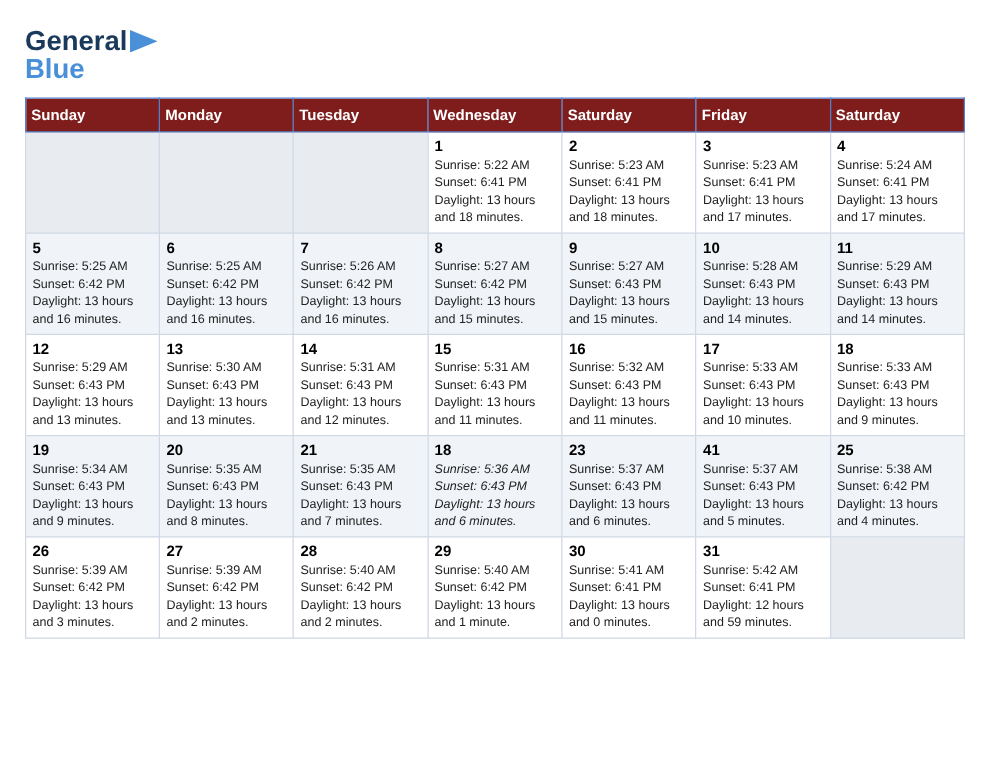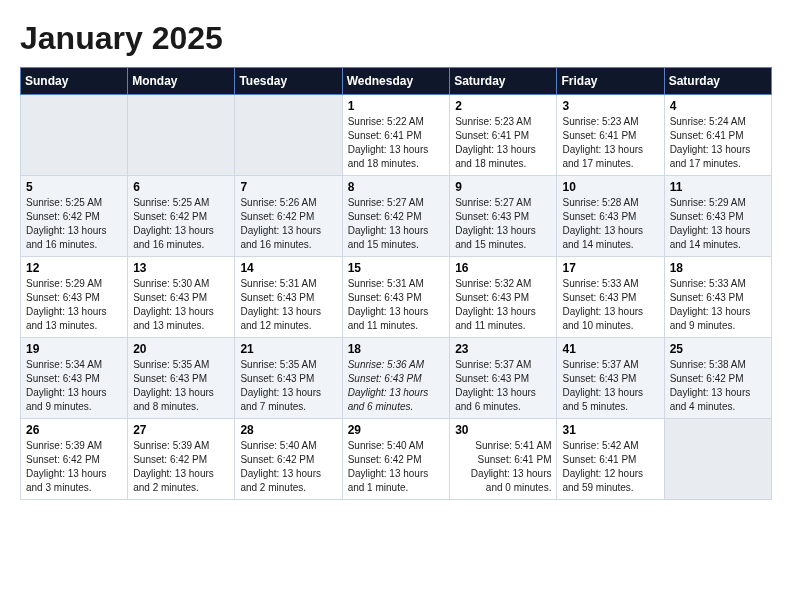--- a/index.html
+++ b/index.html
@@ -33,21 +33,21 @@
       font-size: 14px;
       color: #333;
       margin-top: 2px;
     }
     table {
       width: 100%;
       border-collapse: collapse;
       font-size: 11px;
     }
     thead tr {
-      background-color: #0f172a;
+      background-color: #7f1d1d;
       color: white;
     }
     thead th {
       padding: 6px 4px;
       text-align: left;
       font-weight: bold;
       font-size: 12px;
       border: 1px solid #5580c8;
     }
     tbody tr {
@@ -75,22 +75,30 @@
       line-height: 1.4;
     }
     .empty-cell {
       background-color: #e8ecf0;
     }
   </style>
 </head>
 <body>
 
 <div class="header">
+  <div class="logo">
+    <div style="display:flex; align-items:center;">
+      <span style="font-size:22px; font-weight:bold; color:#1a3a5c;">General</span>
+      <svg width="22" height="18" viewBox="0 0 22 18" style="margin-left:2px;">
+        <polygon points="0,0 22,9 0,18" fill="#4a90d9"></polygon>
+      </svg>
+    </div>
+    <span style="font-size:22px; font-weight:bold; color:#4a90d9; margin-top:-4px;">Blue</span>
+  </div>
   <div class="title-block">
-    <div class="month-title">January 2025</div>
   </div>
 </div>
 
 <table>
   <thead>
     <tr>
     <th>Sunday</th>
         <th>Monday</th>
         <th>Tuesday</th>
         <th>Wednesday</th>
@@ -310,21 +318,21 @@
         </td>
         <td>
           <span class="day-num">29</span>
           <div class="cell-info" style="white-space: pre-line;">Sunrise: 5:40 AM
 Sunset: 6:42 PM
 Daylight: 13 hours
 and 1 minute.</div>
         </td>
         <td>
           <span class="day-num">30</span>
-          <div class="cell-info" style="white-space: pre-line; text-align: right;">Sunrise: 5:41 AM
+          <div class="cell-info" style="white-space: pre-line;">Sunrise: 5:41 AM
 Sunset: 6:41 PM
 Daylight: 13 hours
 and 0 minutes.</div>
         </td>
         <td>
           <span class="day-num">31</span>
           <div class="cell-info" style="white-space: pre-line;">Sunrise: 5:42 AM
 Sunset: 6:41 PM
 Daylight: 12 hours
 and 59 minutes.</div>

